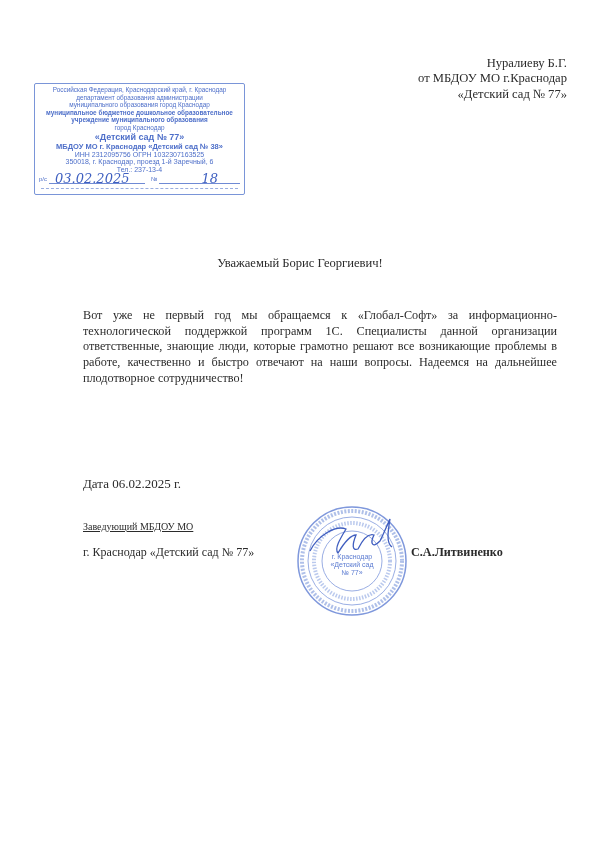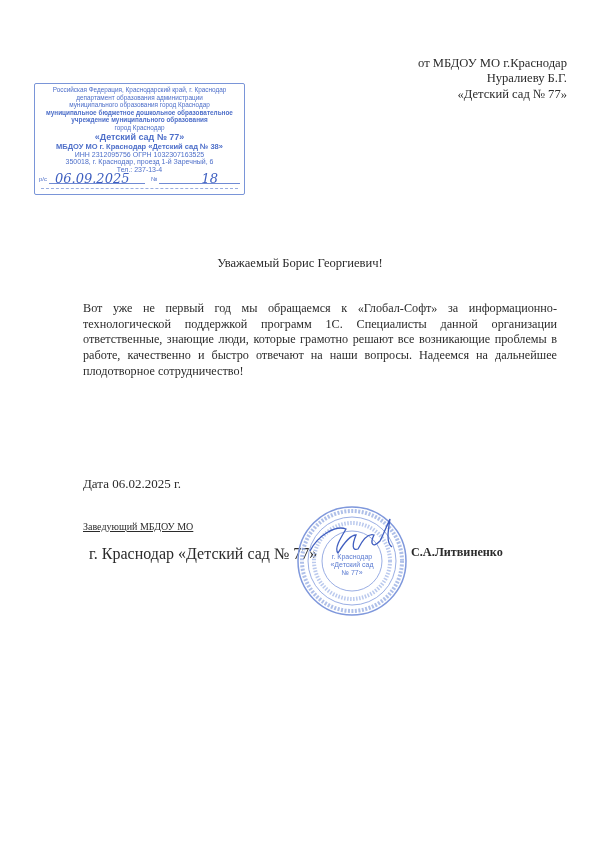--- a/index.html
+++ b/index.html
@@ -18,52 +18,52 @@
   .stamp .reg .lbl { font-size: 6px; margin-right: 2px; }
   .stamp .reg .hand { font-family: "DejaVu Serif", serif; font-style: italic;
                       font-size: 13px; color: #3e5fc0; border-bottom: 1px solid #6f8ad4; }
   .stamp .reg .date { width: 90px; text-align: left; padding-left: 6px; }
   .stamp .reg .num { flex: 1; text-align: center; padding-left: 20px; }
   .stamp .bottom-line { margin: 4px 6px 0; border-top: 1px dashed #9aaee0; }
   .greeting { position: absolute; left: 0; right: 0; top: 228px; text-align: center;
               font-size: 12.6px; margin-top: 28px; }
   .body { position: absolute; left: 83px; width: 474px; top: 292px;
           font-size: 12.2px; line-height: 15.7px; text-align: justify; }
-  .body p { margin: 9px 0 9px 0; }
+  .body p { margin: 16px 0 9px 0; }
   .body p.p2 { text-align: left; }
   .date-line { position: absolute; left: 83px; top: 476px; font-size: 13px; }
   .sign-title { position: absolute; left: 83px; top: 521px; font-size: 10px; text-decoration: underline; }
-  .sign-org { position: absolute; left: 89px; top: 545px; font-size: 16px; }
+  .sign-org { position: absolute; left: 83px; top: 545px; font-size: 12px; }
   .sign-name { position: absolute; left: 411px; top: 545px; font-size: 12.2px; font-weight: bold; }
   .seal { position: absolute; left: 296px; top: 505px; width: 112px; height: 112px; }
 </style>
 </head>
 <body>
 
 <div class="addressee">
+  <div>Нуралиеву Б.Г.</div>
   <div>от МБДОУ МО г.Краснодар</div>
-  <div>Нуралиеву Б.Г.</div>
   <div>«Детский сад № 77»</div>
 </div>
 
 <div class="stamp">
   <div>Российская Федерация, Краснодарский край, г. Краснодар</div>
   <div>департамент образования администрации</div>
   <div>муниципального образования город Краснодар</div>
   <div style="font-weight:bold">муниципальное бюджетное дошкольное образовательное</div>
   <div style="font-weight:bold">учреждение муниципального образования</div>
   <div>город Краснодар</div>
   <div class="name">«Детский сад № 77»</div>
   <div class="org">МБДОУ МО г. Краснодар «Детский сад № 38»</div>
   <div style="font-size:7px">ИНН 2312095756   ОГРН 1032307163525</div>
   <div style="font-size:7px">350018, г. Краснодар, проезд 1-й Заречный, 6</div>
   <div style="font-size:7px">Тел.: 237-13-4</div>
   <div class="reg">
     <span class="lbl">р/с</span>
-    <span class="hand date">06.09.2025</span>
+    <span class="hand date">03.02.2025</span>
     <span class="lbl" style="margin-left:6px">№</span>
     <span class="hand num">18</span>
   </div>
   <div class="bottom-line"></div>
 </div>
 
 <div class="greeting">Уважаемый Борис Георгиевич!</div>
 
 <div class="body">
   <p>Вот уже не первый год мы обращаемся к «Глобал-Софт» за информационно-технологической поддержкой программ 1С. Специалисты данной организации ответственные, знающие люди, которые грамотно решают все возникающие проблемы в работе, качественно и быстро отвечают на наши вопросы. Надеемся на дальнейшее плодотворное сотрудничество!</p>

